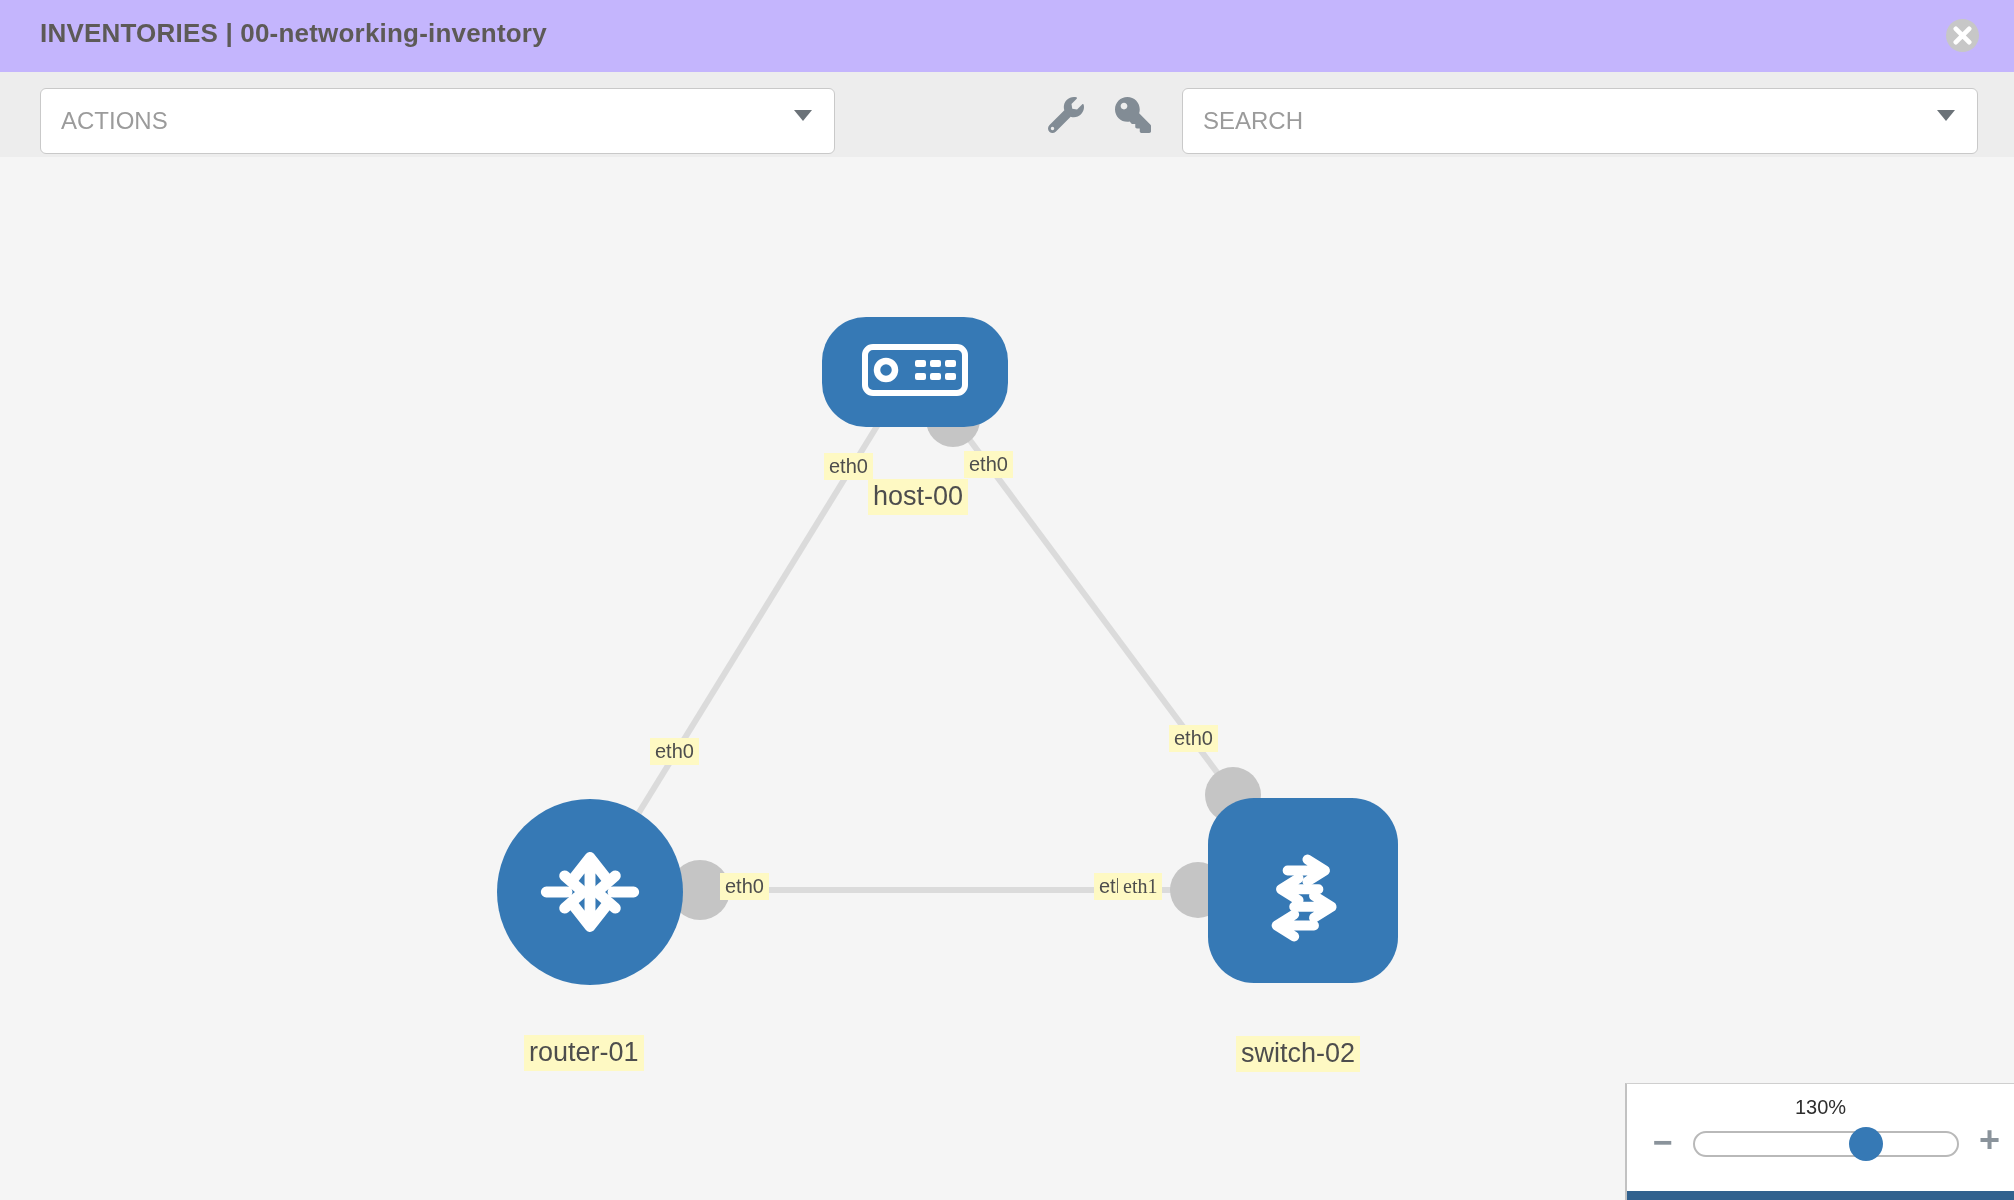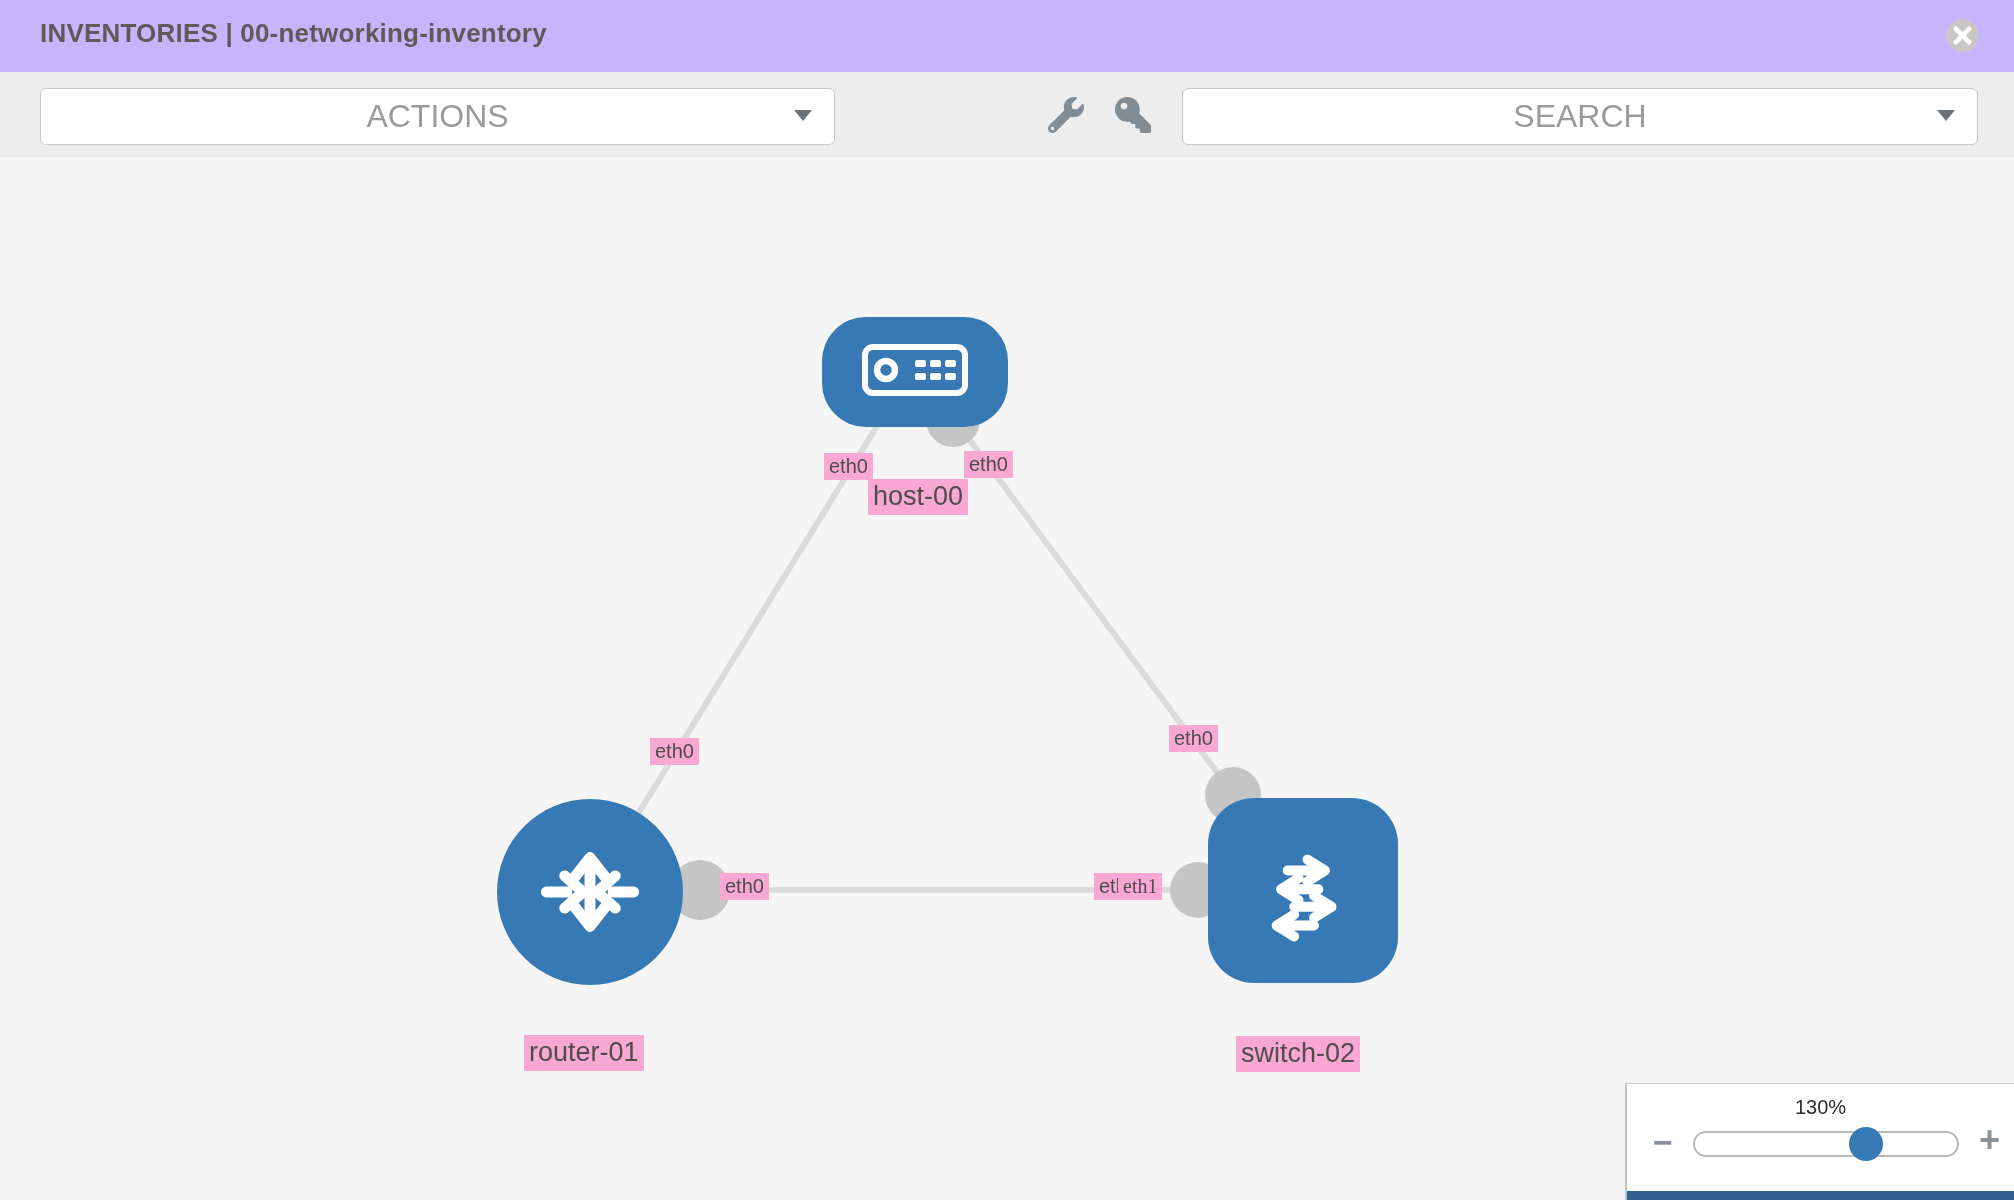--- a/index.html
+++ b/index.html
@@ -21,24 +21,24 @@
     border:none; padding:0; border-radius:50%; background:#c7c7c7;
     display:flex; align-items:center; justify-content:center; cursor:pointer;
   }
 
   
   .toolbar {
     position:absolute; top:72px; left:0; width:2014px; height:85px;
     background:#ededed; border-bottom:2px solid #c6c6c6; box-sizing:content-box;
   }
   .select-box {
-    position:absolute; top:16px; height:57px; box-sizing:border-box;
+    position:absolute; top:16px; height:66px; box-sizing:border-box;
     background:#ffffff; border:1px solid #c9c9c9; border-radius:6px;
     display:flex; align-items:center; padding:0 20px;
-    color:#9b9b9b; font-size:32px; cursor:pointer;justify-content:center;
+    color:#9b9b9b; font-size:24px; cursor:pointer;
   }
   .select-actions { left:40px;  width:795px; }
   .select-search  { left:1182px; width:796px; }
   .caret {
     position:absolute; right:22px; top:21px; width:0; height:0;
     border-left:9px solid transparent; border-right:9px solid transparent;
     border-top:11px solid #6b7278;
   }
   .tool-icon { position:absolute; top:25px; width:36px; height:36px; cursor:pointer; }
   .tool-icon svg { width:36px; height:36px; fill:#828c95; }
@@ -46,21 +46,21 @@
   .tool-icon.key    { left:1115px; }
 
   
   .canvas {
     position:absolute; top:157px; left:0; width:2014px; height:1043px;
     background:#f5f5f5; overflow:hidden;
   }
   .topo-svg { position:absolute; left:0; top:0; }
 
   .chip {
-    position:absolute; background:#f9a8d4; color:#4d4d4d;
+    position:absolute; background:#fef9c3; color:#4d4d4d;
     white-space:nowrap; padding:1px 5px; line-height:1.25;
   }
   .chip-node { font-size:27px; z-index:3;margin-top:40px; }
   .chip-if   { font-size:20px; z-index:3; }
   .chip-if.back  { z-index:2; }
   .chip-if.front { z-index:4; }
 
   
   .zoom-panel {
     position:absolute; left:1625px; top:926px; width:389px; height:117px;

